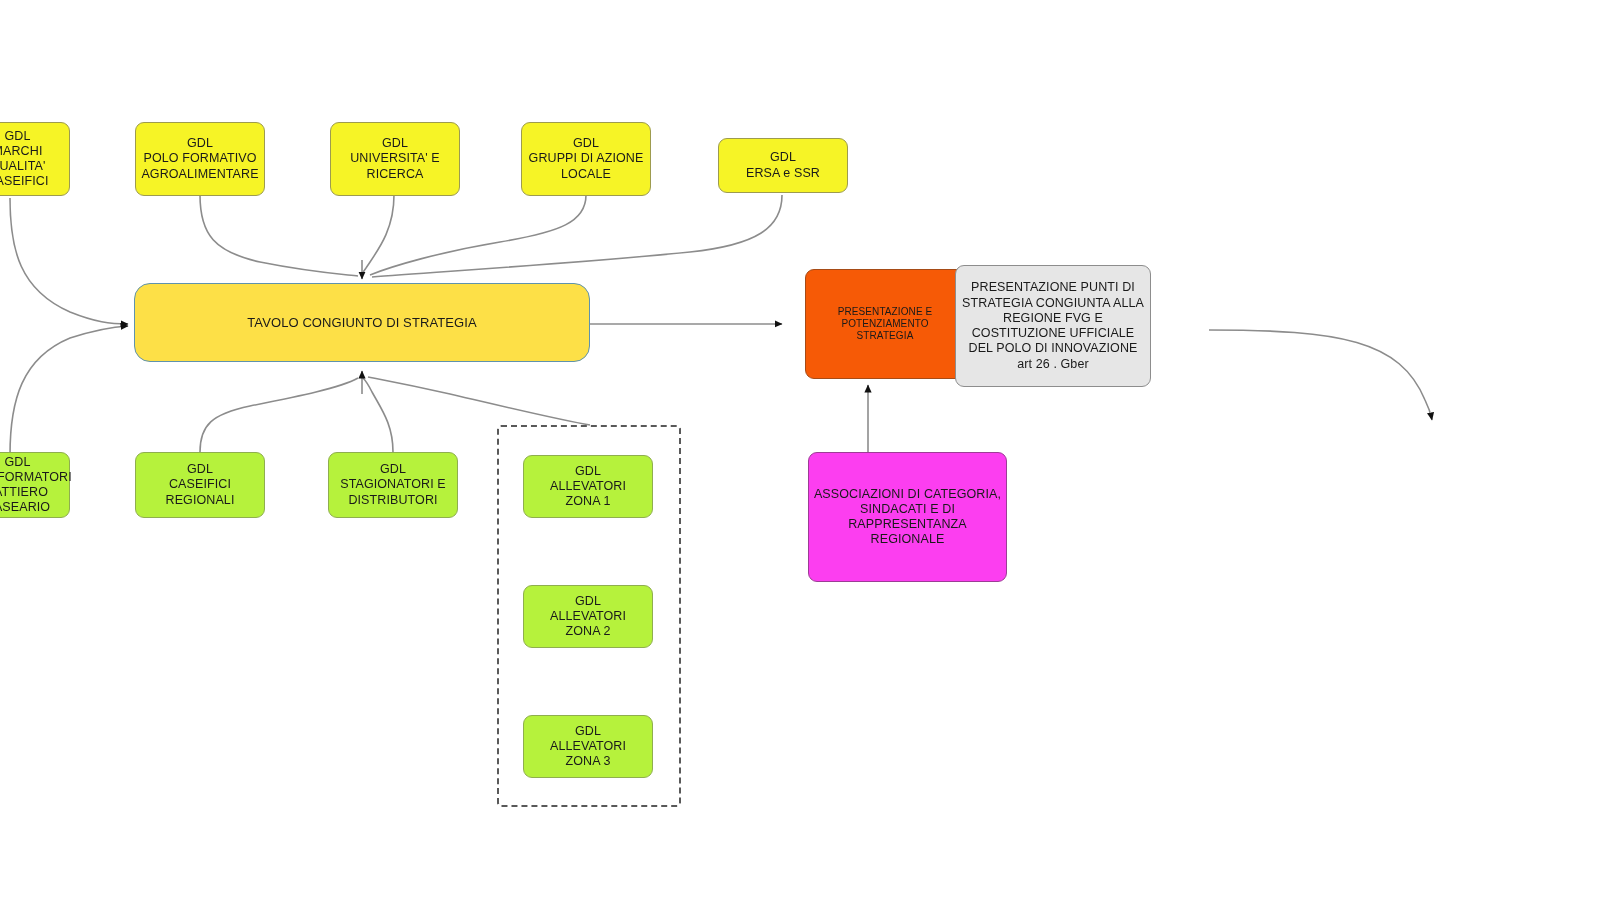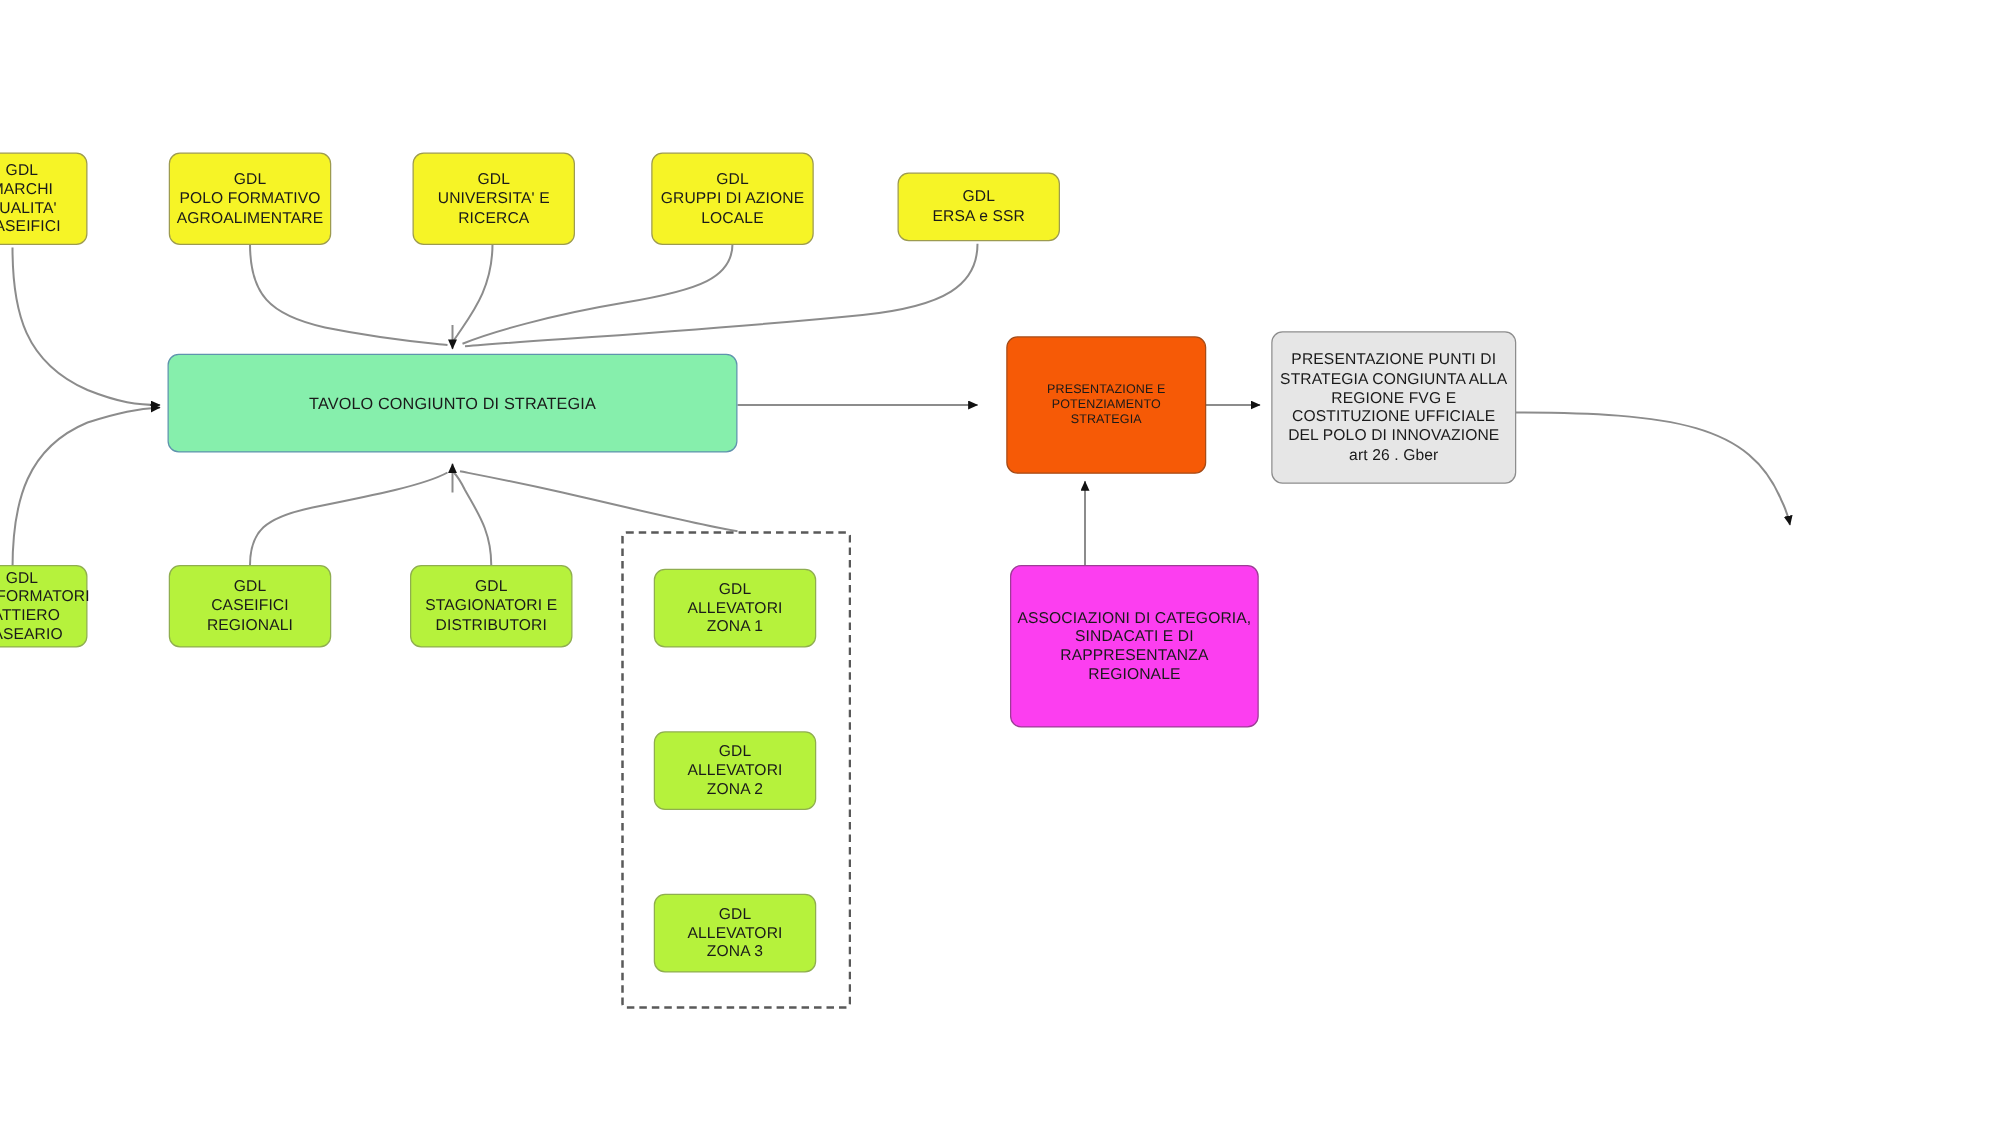--- a/index.html
+++ b/index.html
@@ -43,23 +43,24 @@
     background: #f6f426;
     border-color: #9d9b4f;
     font-size: 12.5px;
   }
   .node-green {
     background: #b6f23c;
     border-color: #8fae4f;
     font-size: 12.5px;
   }
   .node-blue {
-    background: #86efac;
+    background: #fde047;
     border-color: #5f93ad;
     font-size: 13px;
+    border-radius: 16px;
   }
   .node-orange {
     background: #f65a06;
     border-color: #a64b16;
     font-size: 10px;
     margin-left: 16px;
   }
   .node-gray {
     background: #e6e6e6;
     border-color: #8d8d8d;
@@ -159,21 +160,21 @@
   <div class="node node-blue" style="left:134px; top:283px; width:456px; height:79px;">
     <span class="node-label">TAVOLO CONGIUNTO DI STRATEGIA</span>
   </div>
 
   <div class="node node-orange" style="left:789px; top:269px; width:160px; height:110px;">
     <span class="node-label">PRESENTAZIONE E
 POTENZIAMENTO
 STRATEGIA</span>
   </div>
 
-  <div class="node node-gray" style="left:1017px; top:265px; width:196px; height:122px;">
+  <div class="node node-gray" style="left:955px; top:265px; width:196px; height:122px;">
     <span class="node-label">PRESENTAZIONE PUNTI DI
 STRATEGIA CONGIUNTA ALLA
 REGIONE FVG E
 COSTITUZIONE UFFICIALE
 DEL POLO DI INNOVAZIONE
 art 26 . Gber</span>
   </div>
 
   <div class="node node-magenta" style="left:769px; top:452px; width:199px; height:130px;">
     <span class="node-label">ASSOCIAZIONI DI CATEGORIA,

